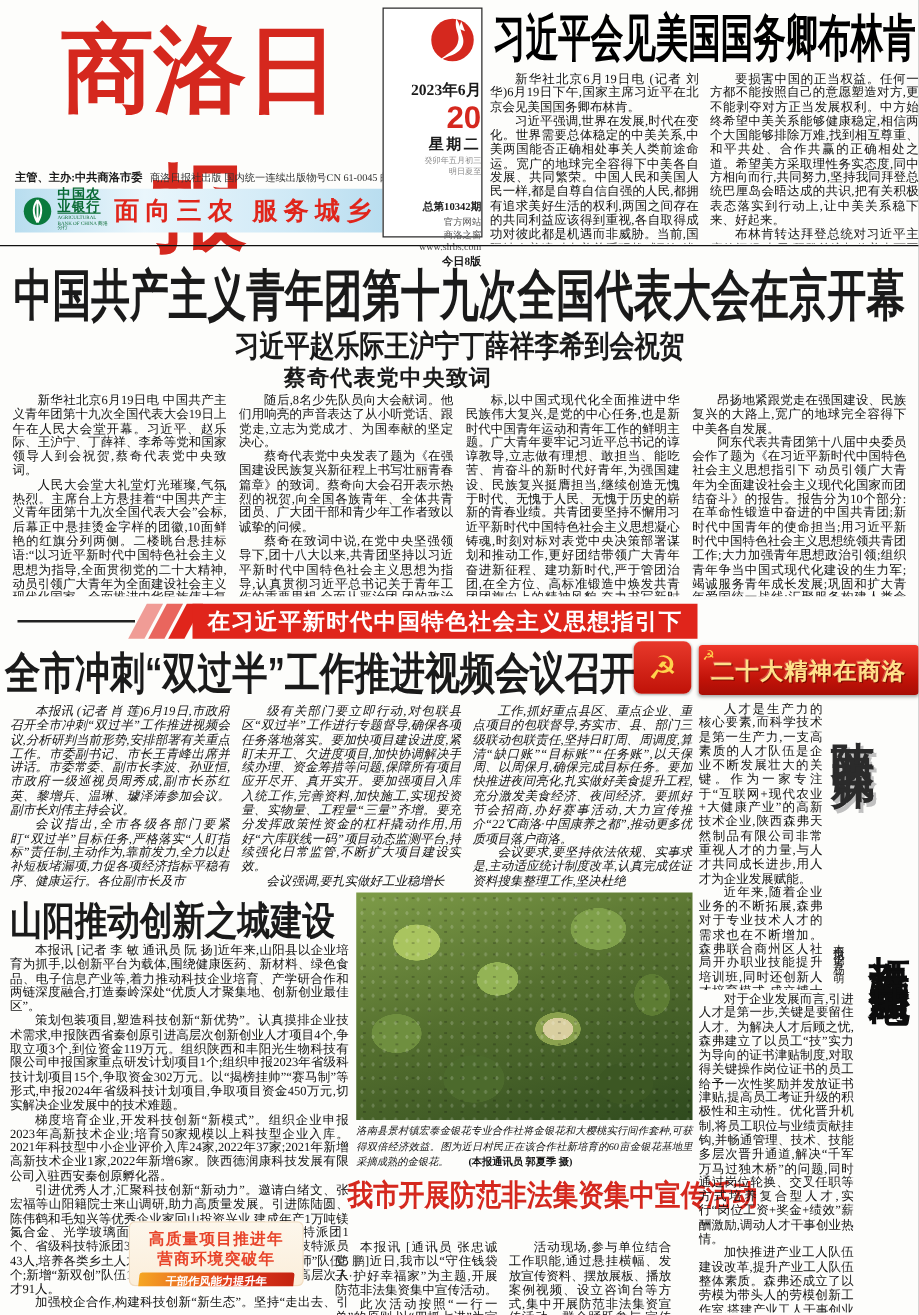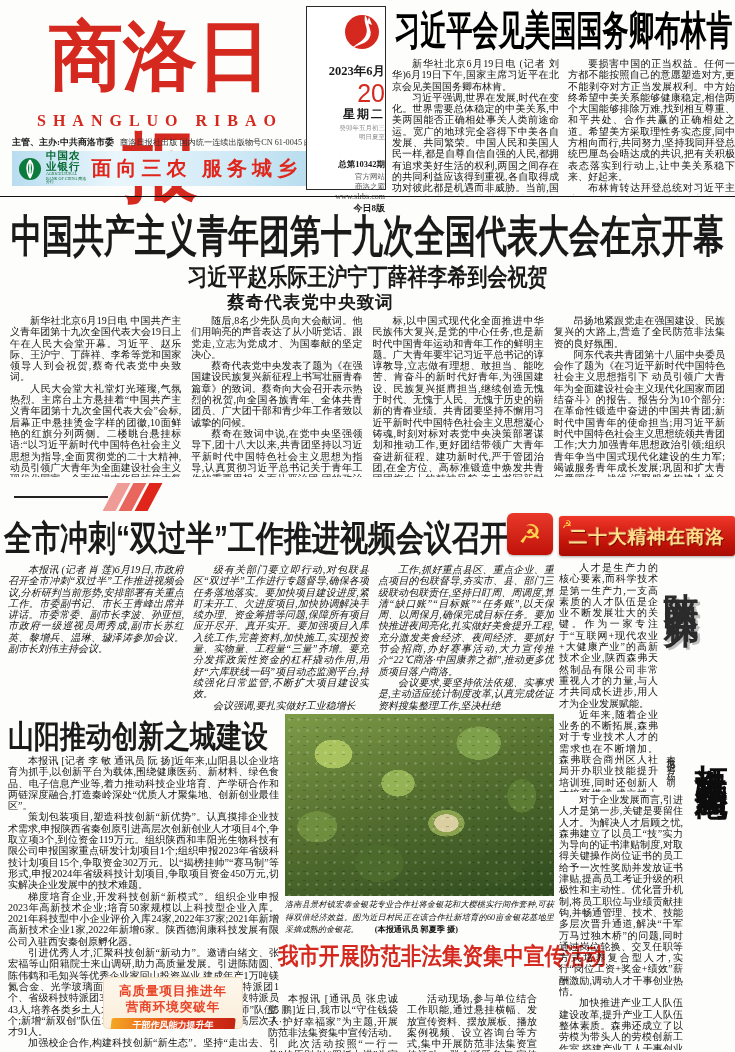--- a/index.html
+++ b/index.html
@@ -15,31 +15,31 @@
   .mast-pinyin { left:14px; top:112px; width:292px; text-align:center; color:#d5281e;
         font-weight:bold; font-size:16px; letter-spacing:7px; font-family:"Liberation Serif", serif; }
   .mast-info { left:12px; top:136px; width:296px; font-size:8.2px; line-height:12px; white-space:nowrap; overflow:hidden; }
   .mast-info .b { font-weight:bold; font-size:9px; }
   .mast-info .n { color:#333; margin-left:4px; }
   .bank-banner { left:12px; top:151px; width:296px; height:35px;
         background:linear-gradient(90deg,#b8ddef,#eaf6fc 35%,#cfe9f6 75%,#b8ddef);
         display:flex; align-items:center; padding:0 6px; }
   .bank-logo { width:24px; height:24px; flex:0 0 24px; }
   .bank-names { margin-left:4px; line-height:1; }
-  .bank-cn { font-weight:bold; font-size:10.5px; color:#0a6b35; letter-spacing:1px; }
+  .bank-cn { font-weight:bold; font-size:10.5px; color:#0a6b35; letter-spacing:1px;text-decoration:underline; }
   .bank-en { font-size:4.5px; color:#0a6b35; transform:scale(.9); transform-origin:left; }
   .bank-slogan { color:#e0251b; font-weight:900; font-size:20px; letter-spacing:5px;
         font-family:"Liberation Sans", sans-serif; white-space:nowrap; }
 
   
   .datebox { left:306px; top:6px; width:80px; height:184px; border:1.5px solid #2a2a2a; background:#fff;
         text-align:right; padding-top:4px; }
   .datebox .logo { width:46px; height:46px; margin:0 auto; }
   .d-ym { font-size:12.5px; font-weight:bold; margin-top:2px; }
-  .d-day { font-size:25px; font-weight:normal; color:#d5281e; line-height:26px; font-family:"Liberation Sans", sans-serif; }
+  .d-day { font-size:25px; font-weight:bold; color:#d5281e; line-height:26px; font-family:"Liberation Sans", sans-serif; }
   .d-week { font-size:12px; font-weight:bold; letter-spacing:2px; }
   .d-lunar,.d-term { font-size:6.5px; color:#8a8a8a; line-height:9px; }
   .d-issue { font-size:8.5px; font-weight:bold; margin-top:18px; }
   .d-site { font-size:7.5px; color:#555; margin-top:1px;padding-left:48px; }
   .d-url { font-size:8px; color:#444; }
   .d-pages { font-size:9px; font-weight:bold; margin-top:1px; }
 
   
   .top-art-head { left:392px; top:4px; width:343px; text-align:center; font-family:"Liberation Sans", sans-serif;
         font-weight:900; font-size:26px; letter-spacing:0px; transform:scaleY(1.55); transform-origin:top; color:#000; white-space:nowrap; }
@@ -136,21 +136,20 @@
         font-family:"Liberation Sans", sans-serif; font-weight:900; font-size:31px; line-height:46px;
         letter-spacing:3px; color:#0d0d0d; transform:scaleX(1.05); transform-origin:top right; }
   .senfu-bottom { left:559px; top:794px; width:124px; height:256px; overflow:hidden; }
 </style>
 </head>
 <body>
 
 <div class="page">
 
   <div class="abs mast-title">商洛日报</div>
-  <div class="abs mast-pinyin">SHANGLUO  RIBAO</div>
   <div class="abs mast-info">
     <span class="b">主管、主办:中共商洛市委</span>
     <span class="n">商洛日报社出版  国内统一连续出版物号CN 61-0045  邮发代号 51-32</span>
   </div>
   <div class="abs bank-banner">
     <svg class="bank-logo" viewBox="0 0 24 24">
       <circle cx="12" cy="12" r="11" fill="#0a7a3d"></circle>
       <path d="M12 3 L12 21 M12 3 C 8 8, 8 14, 12 21 M12 3 C 16 8, 16 14, 12 21" stroke="#fff" stroke-width="1.6" fill="none"></path>
     </svg>
     <div class="bank-names">
@@ -203,38 +202,40 @@
     <div class="col">
         <p>随后,8名少先队员向大会献词。他们用响亮的声音表达了从小听党话、跟党走,立志为党成才、为国奉献的坚定决心。</p>
         <p>蔡奇代表党中央发表了题为《在强国建设民族复兴新征程上书写壮丽青春篇章》的致词。蔡奇向大会召开表示热烈的祝贺,向全国各族青年、全体共青团员、广大团干部和青少年工作者致以诚挚的问候。</p>
         <p>蔡奇在致词中说,在党中央坚强领导下,团十八大以来,共青团坚持以习近平新时代中国特色社会主义思想为指导,认真贯彻习近平总书记关于青年工作的重要思想,全面从严治团,团的政治性、先进性、群众性不断增强,引领力、组织力、服务力不断提升。广大团员和青年听从党和人民的召唤,用青春的激情奏响了“清澈的爱,只为中国”的时代强音,用青春的行动践行了“请党放心、强国有我”的铮铮誓言。</p>
       </div>
     <div class="col">
         <p>标,以中国式现代化全面推进中华民族伟大复兴,是党的中心任务,也是新时代中国青年运动和青年工作的鲜明主题。广大青年要牢记习近平总书记的谆谆教导,立志做有理想、敢担当、能吃苦、肯奋斗的新时代好青年,为强国建设、民族复兴挺膺担当,继续创造无愧于时代、无愧于人民、无愧于历史的崭新的青春业绩。共青团要坚持不懈用习近平新时代中国特色社会主义思想凝心铸魂,时刻对标对表党中央决策部署谋划和推动工作,更好团结带领广大青年奋进新征程、建功新时代,严于管团治团,在全方位、高标准锻造中焕发共青团团旗向上的精神风貌,奋力书写新时代中国青年运动和青年工作的壮丽篇章。</p>
         <p>中华全国总工会党组书记、书记处第一书记徐留平代表中华全国总工会、中华全国妇女联合会、中国文学艺术界联合会、中国作家协会、中国科学技术协会、中华全国归国华侨联合会、中华全国台湾同胞联谊会、中国残疾人联合会向大会致贺词。贺词指出,各群团组织要继续发扬优良传统,充分发挥各自优势,带领所联系群众更加坚定信心、更加斗志</p>
       </div>
     <div class="col">
-        <p>昂扬地紧跟党走在强国建设、民族复兴的大路上,营造了全民防范非法集资的良好氛围。</p>
+        <p>昂扬地紧跟党走在强国建设、民族复兴的大路上,宽广的地球完全容得下中美各自发展。</p>
         <p>阿东代表共青团第十八届中央委员会作了题为《在习近平新时代中国特色社会主义思想指引下  动员引领广大青年为全面建设社会主义现代化国家而团结奋斗》的报告。报告分为10个部分:在革命性锻造中奋进的中国共青团;新时代中国青年的使命担当;用习近平新时代中国特色社会主义思想统领共青团工作;大力加强青年思想政治引领;组织青年争当中国式现代化建设的生力军;竭诚服务青年成长发展;巩固和扩大青年爱国统一战线;汇聚服务构建人类命运共同体的青春力量;纵深推进共青团改革;坚定不移全面从严治团。</p>
         <p>中共中央书记处书记,全国人大常委会、国务院、全国政协,中央军委有关领导同志出席会议。</p>
       </div>
   </div>
 
   <div class="abs slogan-line"></div>
   <div class="abs stripe s1"></div>
   <div class="abs stripe s2"></div>
   <div class="abs stripe s3"></div>
+  <div class="abs slogan-banner">在习近平新时代中国特色社会主义思想指引下</div>
 
   <div class="abs meet-head">全市冲刺“双过半”工作推进视频会议召开</div>
   <div class="abs emblem">
     <span>☭</span>
   </div>
   <div class="abs meet-body smalltext">
     <div class="col">
         <p>本报讯 (记者 肖 莲)6月19日,市政府召开全市冲刺“双过半”工作推进视频会议,分析研判当前形势,安排部署有关重点工作。市委副书记、市长王青峰出席并讲话。市委常委、副市长李波、孙亚恒,市政府一级巡视员周秀成,副市长苏红英、黎增兵、温琳、璩泽涛参加会议。副市长刘伟主持会议。</p>
+        <p>会议指出,全市各级各部门要紧盯“双过半”目标任务,严格落实“人盯指标”责任制,主动作为,靠前发力,全力以赴补短板堵漏项,力促各项经济指标平稳有序、健康运行。各位副市长及市</p>
       </div>
     <div class="col">
         <p>级有关部门要立即行动,对包联县区“双过半”工作进行专题督导,确保各项任务落地落实。要加快项目建设进度,紧盯未开工、欠进度项目,加快协调解决手续办理、资金筹措等问题,保障所有项目应开尽开、真开实开。要加强项目入库入统工作,完善资料,加快施工,实现投资量、实物量、工程量“三量”齐增。要充分发挥政策性资金的杠杆撬动作用,用好“六库联线一码”项目动态监测平台,持续强化日常监管,不断扩大项目建设实效。</p>
         <p>会议强调,要扎实做好工业稳增长</p>
       </div>
     <div class="col">
         <p>工作,抓好重点县区、重点企业、重点项目的包联督导,夯实市、县、部门三级联动包联责任,坚持日盯周、周调度,算清“缺口账”“目标账”“任务账”,以天保周、以周保月,确保完成目标任务。要加快推进夜间亮化,扎实做好美食提升工程,充分激发美食经济、夜间经济。要抓好节会招商,办好赛事活动,大力宣传推介“22℃商洛·中国康养之都”,推动更多优质项目落户商洛。</p>
         <p>会议要求,要坚持依法依规、实事求是,主动适应统计制度改革,认真完成佐证资料搜集整理工作,坚决杜绝</p>
       </div>
   </div>

